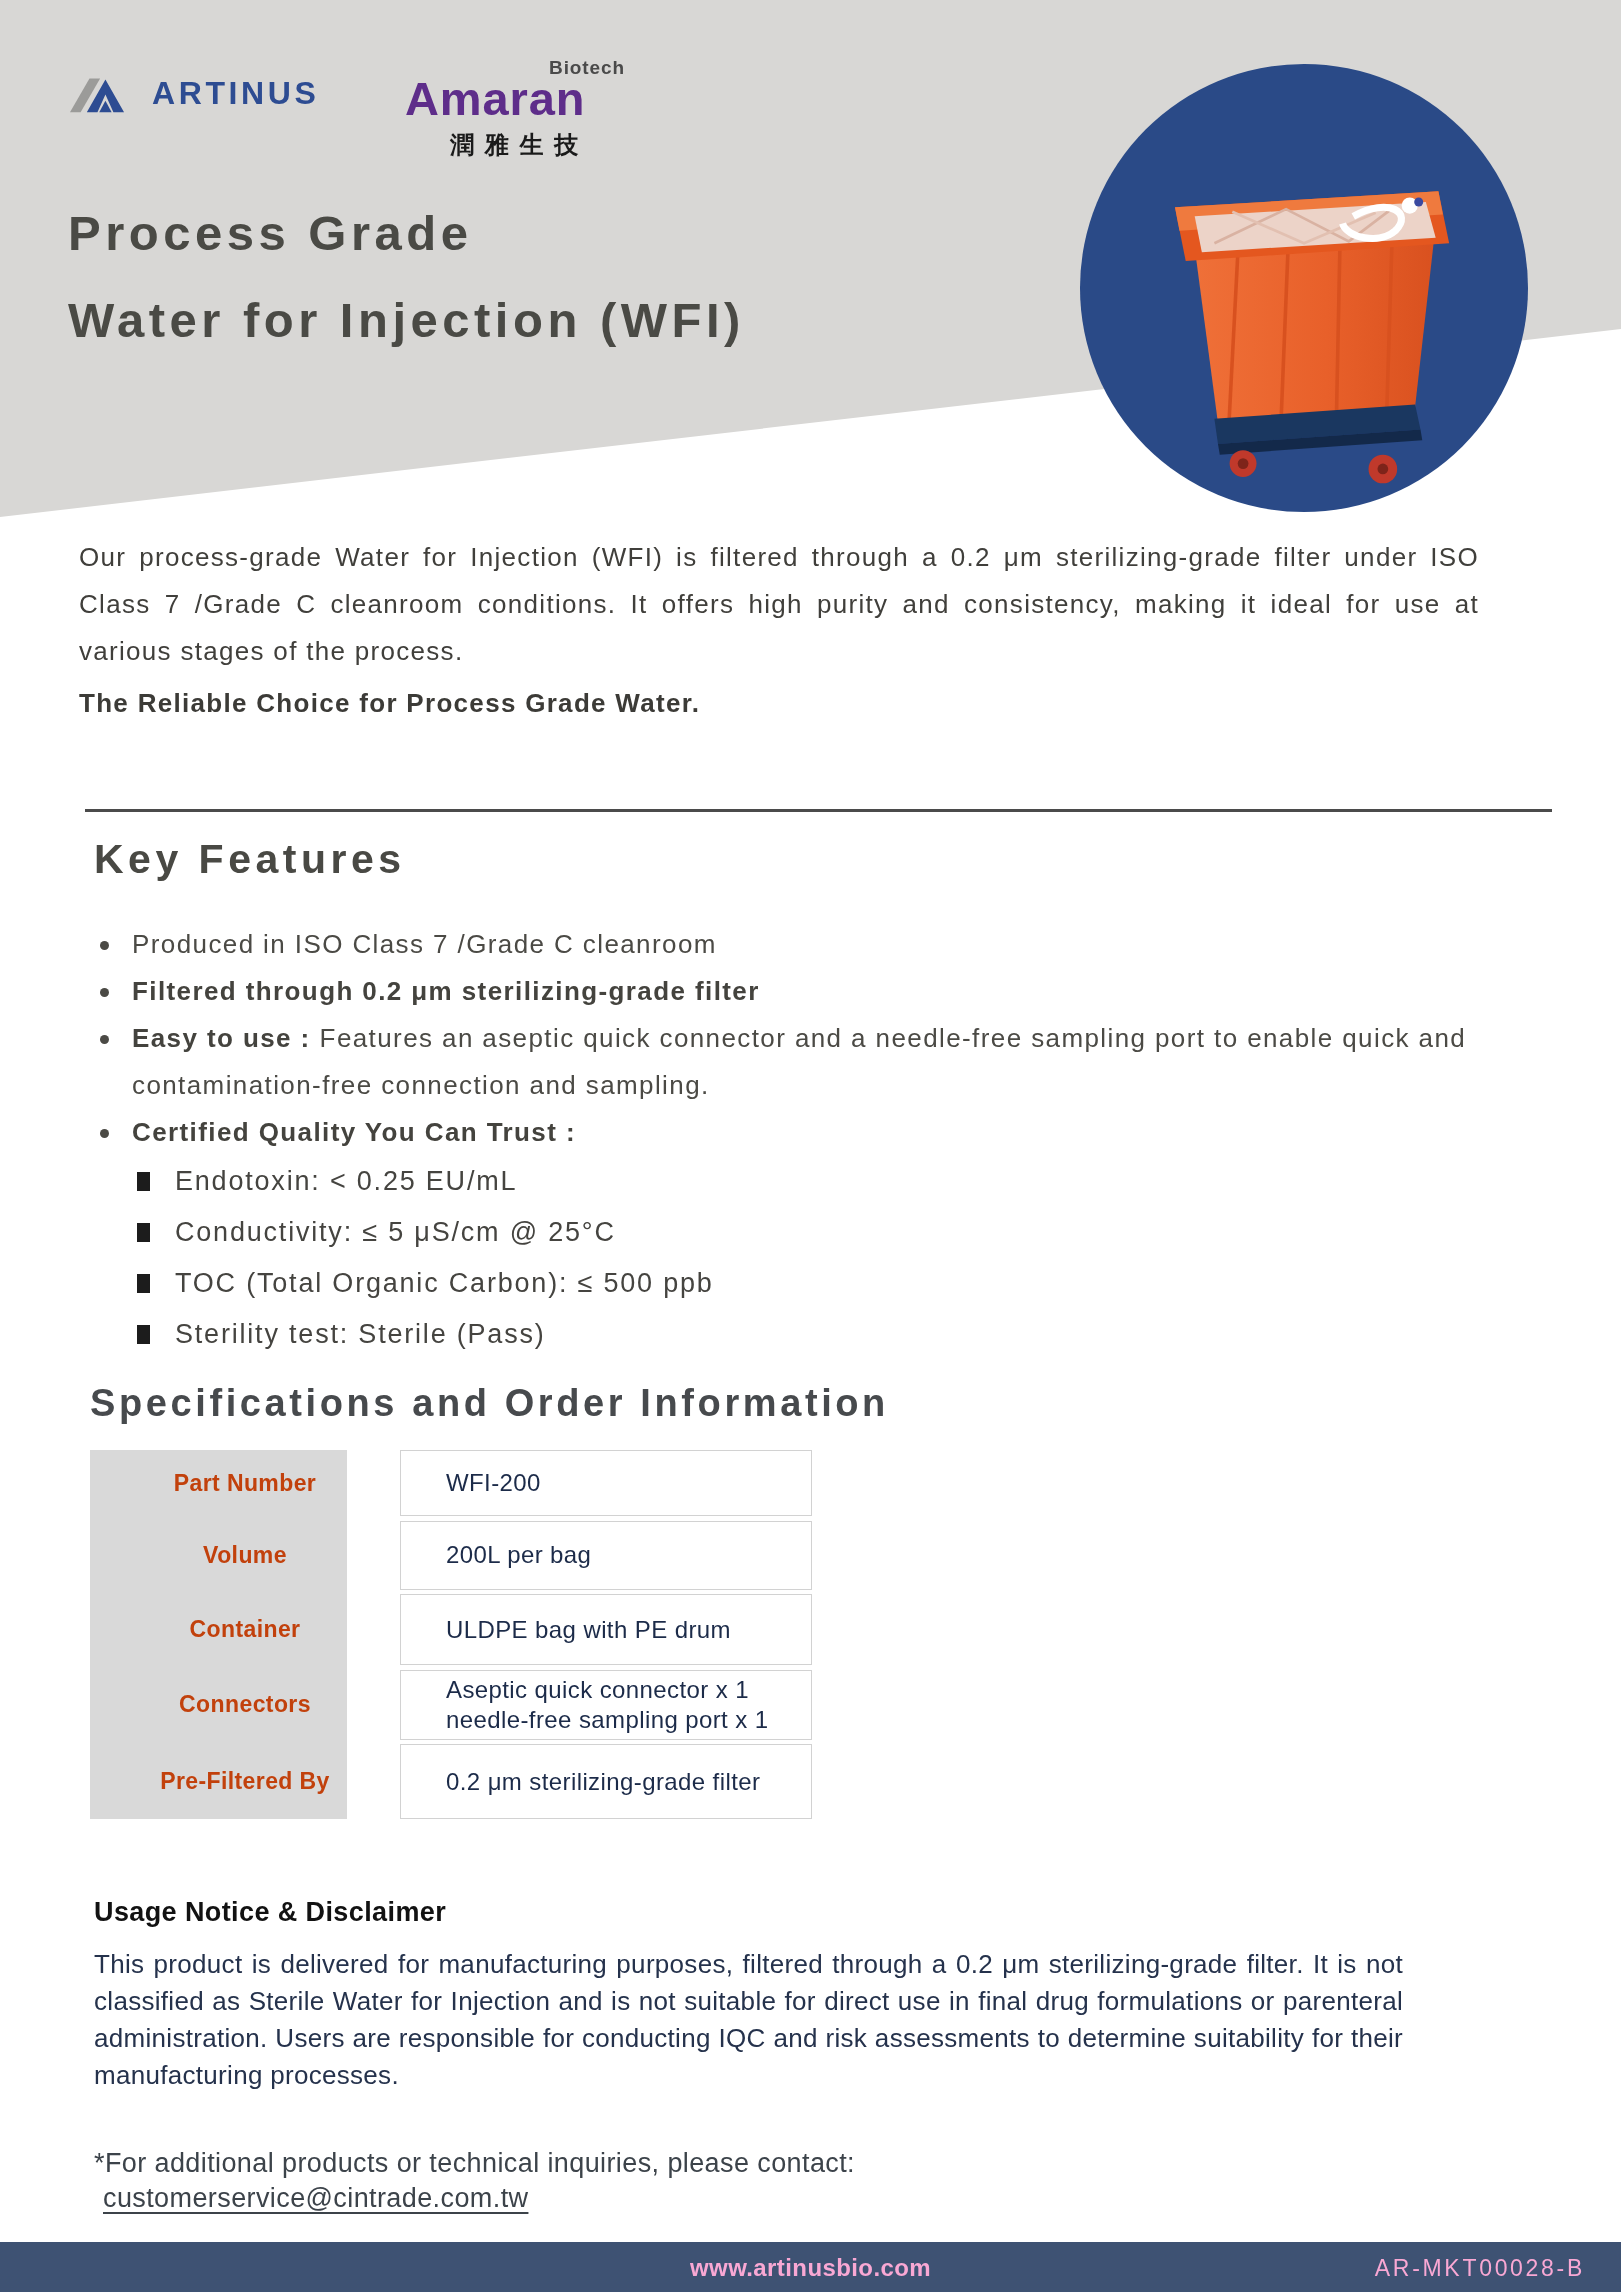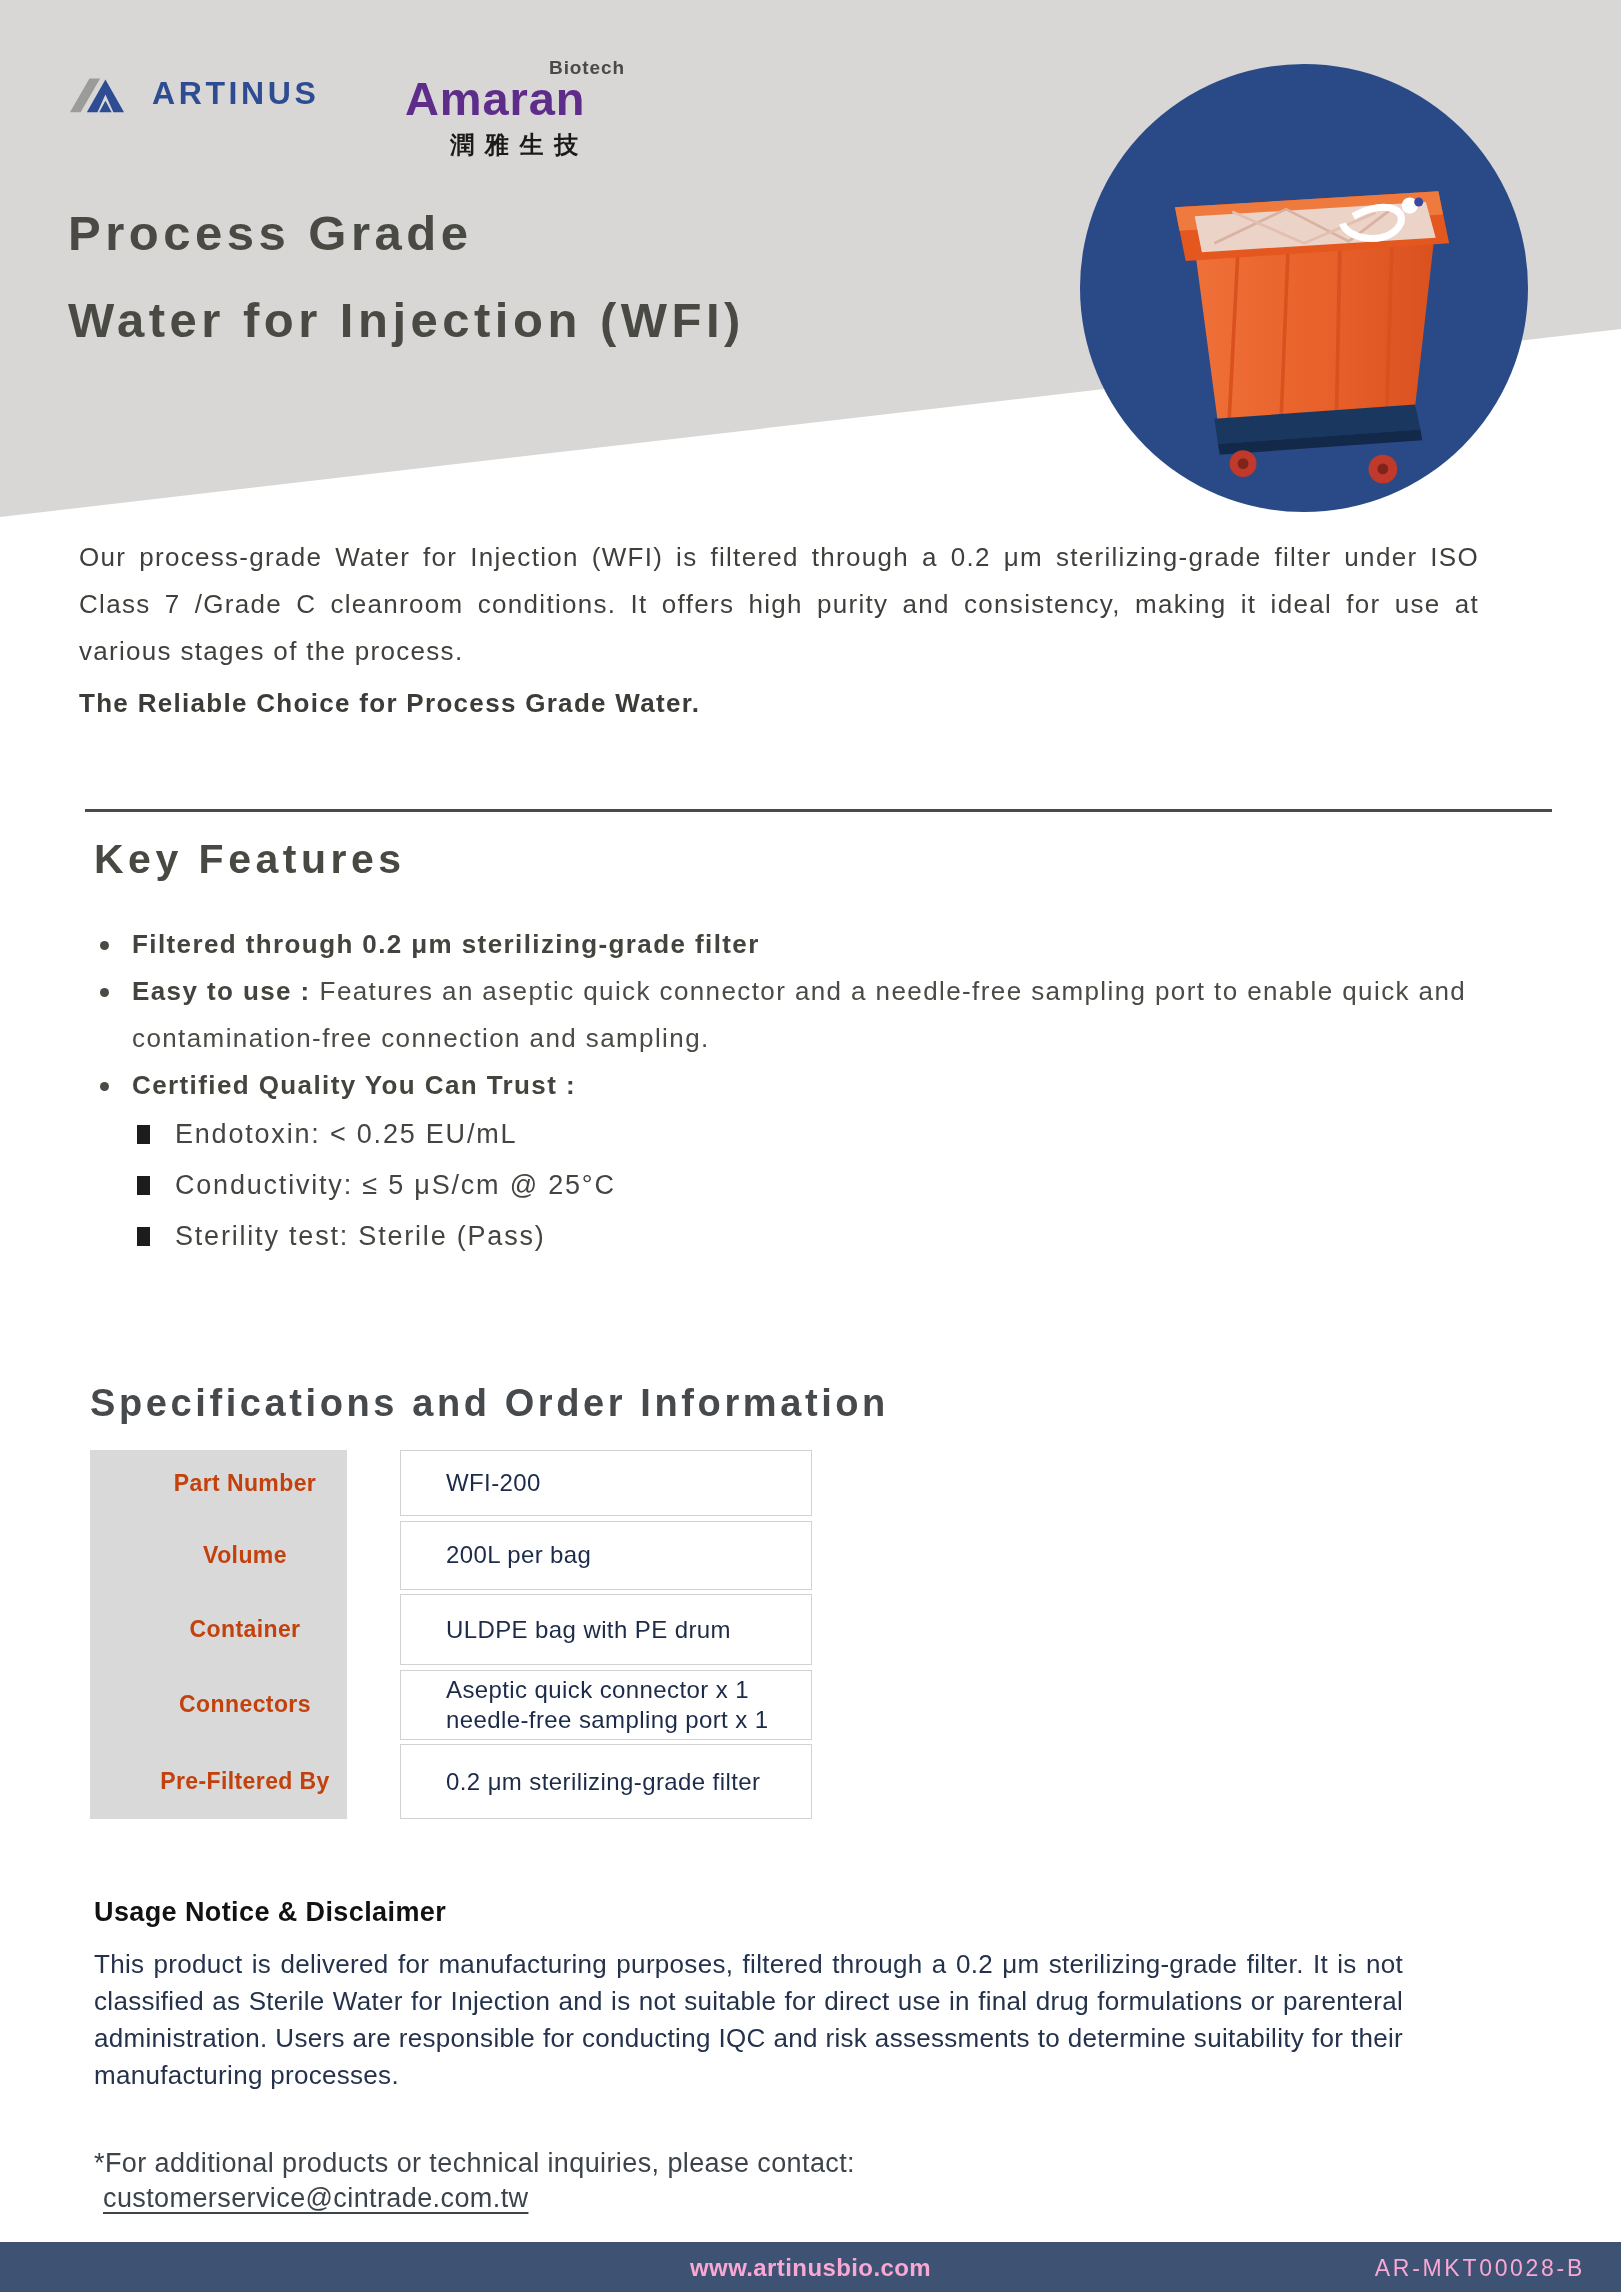--- a/index.html
+++ b/index.html
@@ -141,28 +141,29 @@
 
   <div class="intro">
     <p>Our process-grade Water for Injection (WFI) is filtered through a 0.2 μm sterilizing-grade filter under ISO Class 7 /Grade C cleanroom conditions. It offers high purity and consistency, making it ideal for use at various stages of the process.</p>
     <p class="tagline">The Reliable Choice for Process Grade Water.</p>
   </div>
   <div class="divider"></div>
 
   <div class="key-features">
     <h2 class="kf-heading">Key Features</h2>
     <ul class="kf-list">
+      <li><span class="dot"></span><span>Produced in ISO Class 7 /Grade C cleanroom</span></li>
       <li><span class="dot"></span><span class="b">Filtered through 0.2 μm sterilizing-grade filter</span></li>
       <li><span class="dot"></span><span class="b" style="margin-right:9px;">Easy to use :</span><span>Features an aseptic quick connector and a needle-free sampling port to enable quick and contamination-free connection and sampling.</span></li>
       <li><span class="dot"></span><span class="b">Certified Quality You Can Trust :</span></li>
     </ul>
     <ul class="kf-sub">
       <li><span class="sq"></span><span>Endotoxin: &lt; 0.25 EU/mL</span></li>
       <li><span class="sq"></span><span>Conductivity: ≤ 5 μS/cm @ 25°C</span></li>
-      <li><span class="sq"></span></li>
+      <li><span class="sq"></span><span>TOC (Total Organic Carbon): ≤ 500 ppb</span></li>
       <li><span class="sq"></span><span>Sterility test: Sterile (Pass)</span></li>
     </ul>
   </div>
 
   <div class="specs">
     <h2 class="specs-heading">Specifications and Order Information</h2>
     <div class="spec-table">
       <div class="spec-left-bg"></div>
       <div class="spec-rows">
         <div class="spec-row h74">

